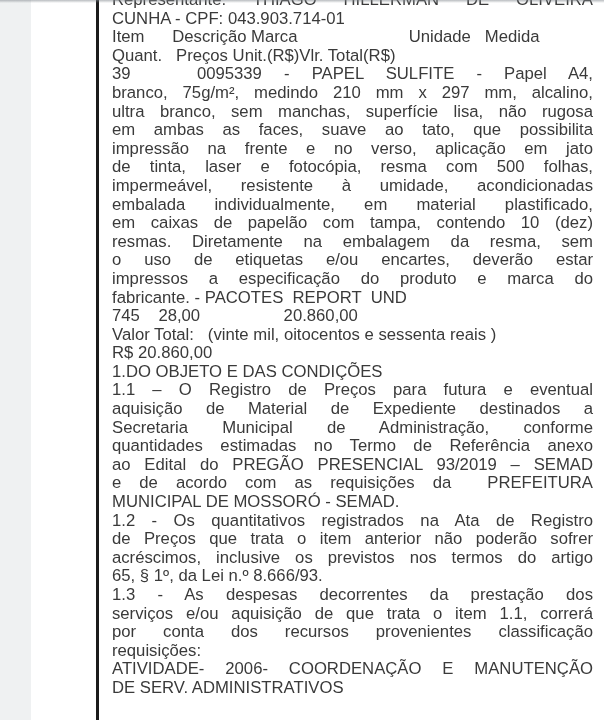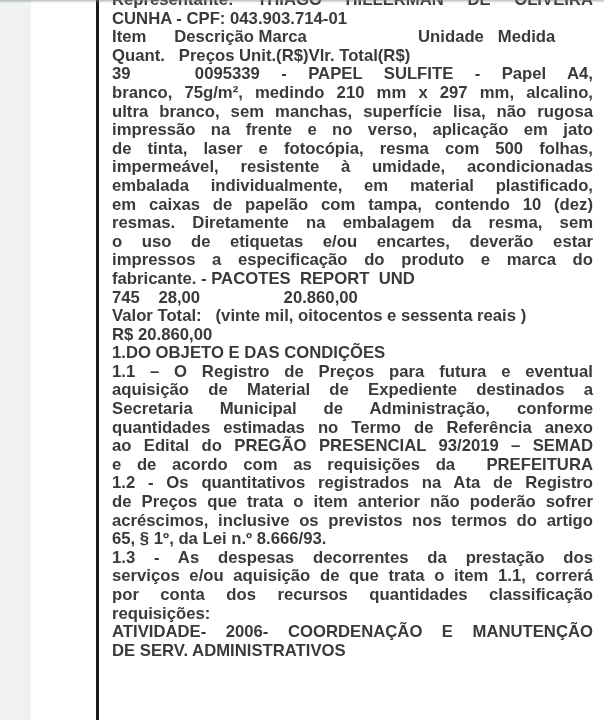--- a/index.html
+++ b/index.html
@@ -9,21 +9,21 @@
     font-family:"Liberation Sans", sans-serif;
   }
   .screen{position:relative;width:604px;height:720px;background:var(--page-bg,#fff);overflow:hidden;}
   .gutter{position:absolute;left:0;top:0;width:31px;height:720px;background:var(--gutter-bg,#eff1f2);}
   .rule{position:absolute;left:96px;top:0;width:3px;height:720px;background:var(--rule,#1b1b1b);}
   .text-col{
     position:absolute;left:112px;top:-9px;width:481px;
     font-size:16.7px;line-height:18.6px;color:var(--text,#3a3a3a);
     -webkit-font-smoothing:antialiased;
   }
-  .line{white-space:pre-wrap;height:18.6px;overflow:visible;font-weight:bold;}
+  .line{white-space:pre-wrap;height:18.6px;overflow:visible;}
   .line.j{text-align:justify;text-align-last:justify;}
   .top-shade{
     position:absolute;left:0;top:0;width:604px;height:3px;
     background:linear-gradient(to bottom, rgba(128,134,140,0.55), rgba(128,134,140,0));
     pointer-events:none;
   }
 </style>
 </head>
 <body>
 
@@ -31,44 +31,46 @@
   <div class="gutter"></div>
   <div class="rule"></div>
   <div class="text-col">
       <div class="line j">Representante: THIAGO HILLERMAN DE OLIVEIRA</div>
       <div class="line">CUNHA - CPF: 043.903.714-01</div>
       <div class="line">Item      Descrição Marca                        Unidade   Medida</div>
       <div class="line">Quant.   Preços Unit.(R$)Vlr. Total(R$)</div>
       <div class="line j">39   0095339 - PAPEL SULFITE - Papel A4,</div>
       <div class="line j">branco, 75g/m², medindo 210 mm x 297 mm, alcalino,</div>
       <div class="line j">ultra branco, sem manchas, superfície lisa, não rugosa</div>
+      <div class="line j">em ambas as faces, suave ao tato, que possibilita</div>
       <div class="line j">impressão na frente e no verso, aplicação em jato</div>
       <div class="line j">de tinta, laser e fotocópia, resma com 500 folhas,</div>
       <div class="line j">impermeável, resistente à umidade, acondicionadas</div>
       <div class="line j">embalada individualmente, em material plastificado,</div>
       <div class="line j">em caixas de papelão com tampa, contendo 10 (dez)</div>
       <div class="line j">resmas. Diretamente na embalagem da resma, sem</div>
       <div class="line j">o uso de etiquetas e/ou encartes, deverão estar</div>
       <div class="line j">impressos a especificação do produto e marca do</div>
       <div class="line">fabricante. - PACOTES  REPORT  UND</div>
       <div class="line">745    28,00                  20.860,00</div>
       <div class="line">Valor Total:   (vinte mil, oitocentos e sessenta reais )</div>
       <div class="line">R$ 20.860,00</div>
       <div class="line">1.DO OBJETO E DAS CONDIÇÕES</div>
       <div class="line j">1.1 – O Registro de Preços para futura e eventual</div>
       <div class="line j">aquisição de Material de Expediente destinados a</div>
       <div class="line j">Secretaria Municipal de Administração, conforme</div>
       <div class="line j">quantidades estimadas no Termo de Referência anexo</div>
       <div class="line j">ao Edital do PREGÃO PRESENCIAL 93/2019 – SEMAD</div>
       <div class="line j">e de acordo com as requisições da  PREFEITURA</div>
+      <div class="line">MUNICIPAL DE MOSSORÓ - SEMAD.</div>
       <div class="line j">1.2 - Os quantitativos registrados na Ata de Registro</div>
       <div class="line j">de Preços que trata o item anterior não poderão sofrer</div>
       <div class="line j">acréscimos, inclusive os previstos nos termos do artigo</div>
       <div class="line">65, § 1º, da Lei n.º 8.666/93.</div>
       <div class="line j">1.3 - As despesas decorrentes da prestação dos</div>
       <div class="line j">serviços e/ou aquisição de que trata o item 1.1, correrá</div>
-      <div class="line j">por conta dos recursos quantidades classificação</div>
+      <div class="line j">por conta dos recursos provenientes classificação</div>
       <div class="line">requisições:</div>
       <div class="line j">ATIVIDADE- 2006- COORDENAÇÃO E MANUTENÇÃO</div>
       <div class="line">DE SERV. ADMINISTRATIVOS</div>
     </div>
   <div class="top-shade"></div>
 </div>
 
 </body></html>

